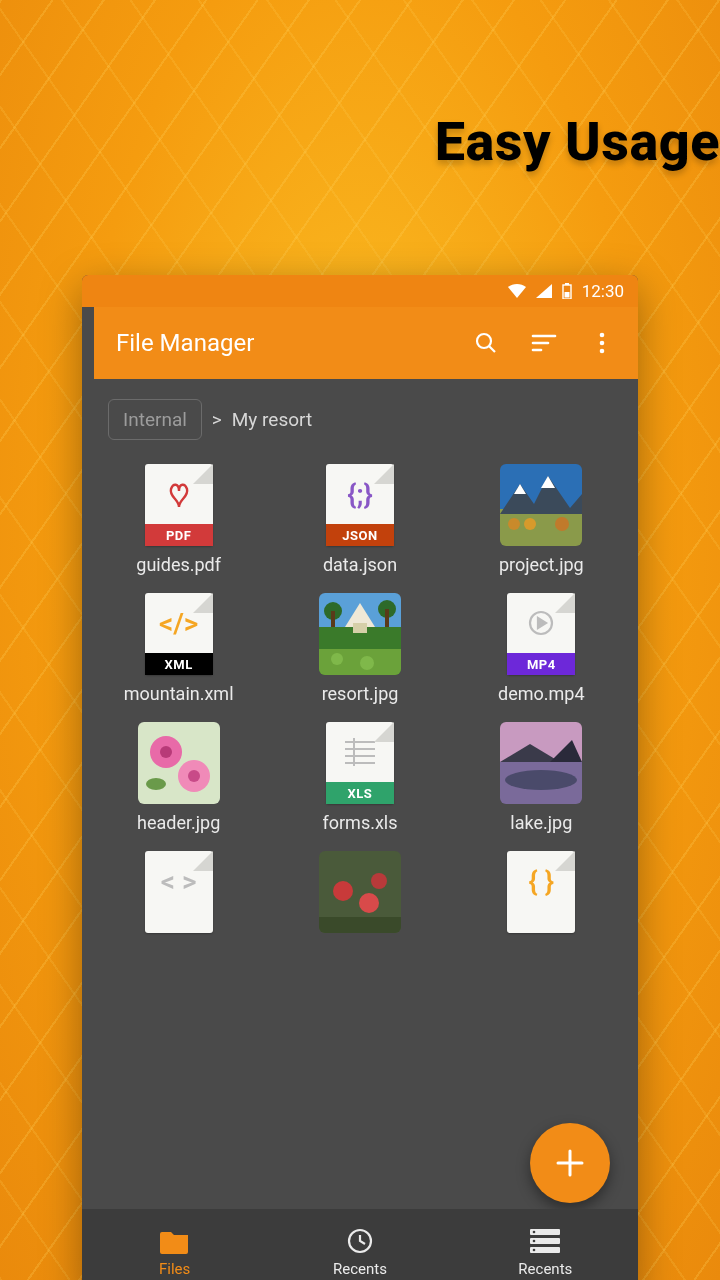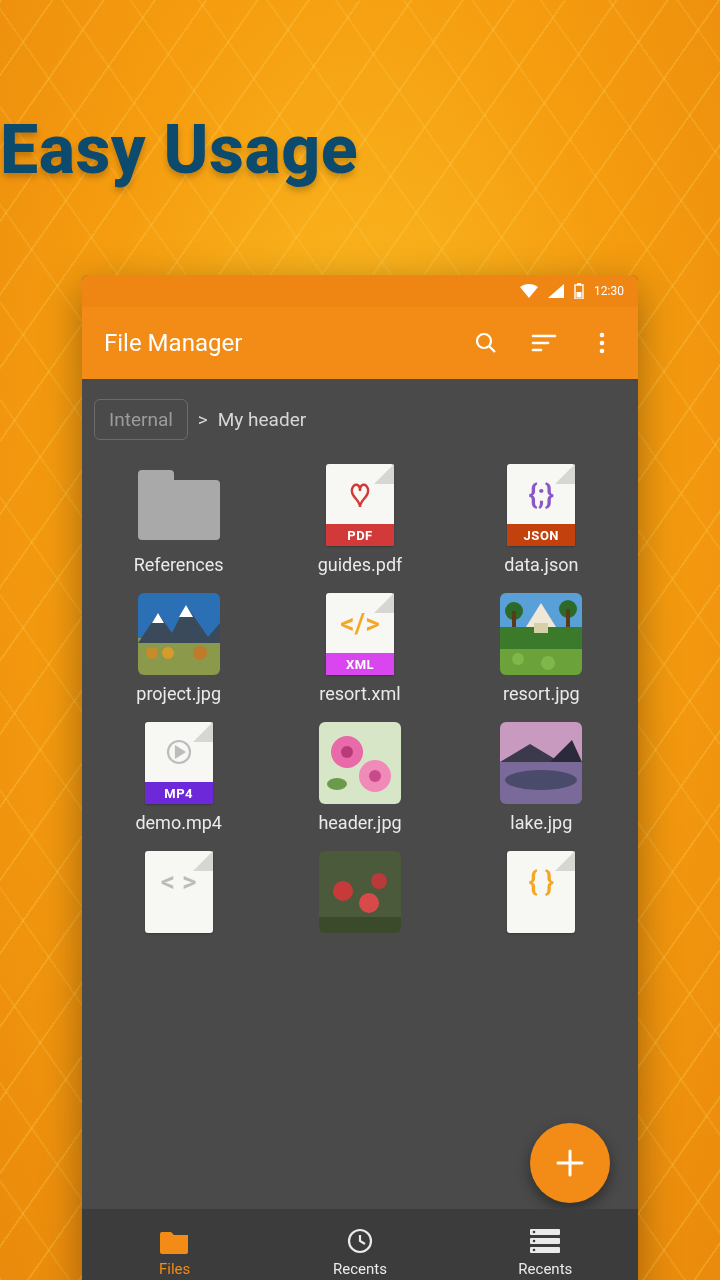--- a/index.html
+++ b/index.html
@@ -18,23 +18,23 @@
       repeating-linear-gradient(125deg,
         rgba(255,210,90,0.25) 0 2px,
         transparent 2px 42px),
       repeating-linear-gradient(55deg,
         rgba(255,210,90,0.18) 0 2px,
         transparent 2px 56px),
       radial-gradient(ellipse at 50% 40%, #fbbf24 0%, #f59c0f 55%, #ea8a0c 100%);
   }
   .hero {
     position: relative;
-    text-align: left;
-    color: #0c4a6e;
-    font-size: 68px;
+    text-align: right;
+    color: #000000;
+    font-size: 54px;
     font-weight: 800;
     padding-top: 110px;
     text-shadow: 0 4px 6px rgba(0,0,0,0.22);
     letter-spacing: 0.5px;
   }
   .phone {
     position: absolute;
     left: 82px;
     top: 275px;
     width: 556px;
@@ -49,42 +49,43 @@
   
   .statusbar {
     height: 32px;
     background: #ef8512;
     display: flex;
     align-items: center;
     justify-content: flex-end;
     gap: 10px;
     padding: 0 14px;
     color: #fff;
-    font-size: 12px;
+    font-size: 17px;
   }
   .sb-icon { display:inline-flex; align-items:center; }
   
   .appbar {
     height: 72px;
     background: #f28c17;
     display: flex;
     align-items: center;
     padding: 0 22px;
     color: #fff;
+    margin-left: 12px;
   }
   .appbar-title {
     font-size: 24px;
     font-weight: 400;
     flex: 1;
   }
   .appbar-actions { display: flex; align-items: center; gap: 30px; }
   .icon-btn { width: 28px; height: 28px; display:flex; align-items:center; justify-content:center; cursor:pointer; }
   
   .crumbs {
-    padding: 20px 12px 14px;
+    padding: 20px 26px 14px;
     display: flex;
     align-items: center;
     gap: 10px;
     color: #d7d7d7;
     font-size: 19px;
   }
   .chip {
     border: 1px solid #6b6b6b;
     border-radius: 6px;
     padding: 8px 14px;
@@ -235,31 +236,25 @@
             <circle cx="3" cy="12" r="2.3"></circle>
             <circle cx="3" cy="20" r="2.3"></circle>
           </svg>
       </div>
     </div>
   </div>
 
   <div class="crumbs">
     <span class="chip">Internal</span>
     <span>&gt;</span>
-    <span>My header</span>
+    <span>My resort</span>
   </div>
 
   <div class="grid">
     <div class="grid-inner" id="grid">
-        <div class="cell">
-          <div class="thumb">
-            <div class="folder"></div>
-          </div>
-          <div class="label">References</div>
-        </div>
         <div class="cell">
           <div class="thumb">
             <div class="file">
               <div class="ear"></div>
               <div class="glyph">
                 <svg width="34" height="34" viewBox="0 0 34 34" fill="none" stroke="#d23a3a" stroke-width="2.4">
                   <path d="M17 30 C17 22 7 20 9 12 C11 6 17 6 17 14 C17 6 23 6 25 12 C27 20 17 22 17 30 Z"></path>
                 </svg>
               </div>
               <div class="tag" style="background:#d23a3a">PDF</div>
@@ -292,24 +287,24 @@
               </svg>
             </div>
           </div>
           <div class="label">project.jpg</div>
         </div>
         <div class="cell">
           <div class="thumb">
             <div class="file">
               <div class="ear"></div>
               <div class="glyph" style="color:#f5a623">&lt;/&gt;</div>
-              <div class="tag" style="background:#d946ef">XML</div>
-            </div>
-          </div>
-          <div class="label">resort.xml</div>
+              <div class="tag" style="background:#000000">XML</div>
+            </div>
+          </div>
+          <div class="label">mountain.xml</div>
         </div>
         <div class="cell">
           <div class="thumb">
             <div class="img-thumb">
               <svg width="82" height="82">
                 <rect width="82" height="34" fill="#5aa0d8"></rect>
                 <rect y="34" width="82" height="48" fill="#3a7a2a"></rect>
                 <polygon points="41,10 56,34 26,34" fill="#efe8d6"></polygon>
                 <rect x="34" y="30" width="14" height="10" fill="#d6cfa8"></rect>
                 <circle cx="14" cy="18" r="9" fill="#2d6a2a"></circle>
@@ -349,20 +344,38 @@
                 <circle cx="56" cy="54" r="16" fill="#f08ab8"></circle>
                 <circle cx="56" cy="54" r="6" fill="#c84a88"></circle>
                 <ellipse cx="18" cy="62" rx="10" ry="6" fill="#6a9a4a"></ellipse>
               </svg>
             </div>
           </div>
           <div class="label">header.jpg</div>
         </div>
         <div class="cell">
           <div class="thumb">
+            <div class="file">
+              <div class="ear"></div>
+              <div class="glyph">
+                <svg width="34" height="28" viewBox="0 0 34 28" stroke="#bcbcbc" stroke-width="2">
+                  <line x1="2" y1="4" x2="32" y2="4"></line>
+                  <line x1="2" y1="11" x2="32" y2="11"></line>
+                  <line x1="2" y1="18" x2="32" y2="18"></line>
+                  <line x1="2" y1="25" x2="32" y2="25"></line>
+                  <line x1="11" y1="0" x2="11" y2="28"></line>
+                </svg>
+              </div>
+              <div class="tag" style="background:#2fa36b">XLS</div>
+            </div>
+          </div>
+          <div class="label">forms.xls</div>
+        </div>
+        <div class="cell">
+          <div class="thumb">
             <div class="img-thumb">
               <svg width="82" height="82">
                 <rect width="82" height="40" fill="#c89ac0"></rect>
                 <rect y="40" width="82" height="42" fill="#7a6a9a"></rect>
                 <polygon points="0,40 30,22 60,40" fill="#3a3a4a"></polygon>
                 <polygon points="50,40 72,18 82,40" fill="#2a2a3a"></polygon>
                 <ellipse cx="41" cy="58" rx="36" ry="10" fill="#4a4a6a"></ellipse>
               </svg>
             </div>
           </div>

